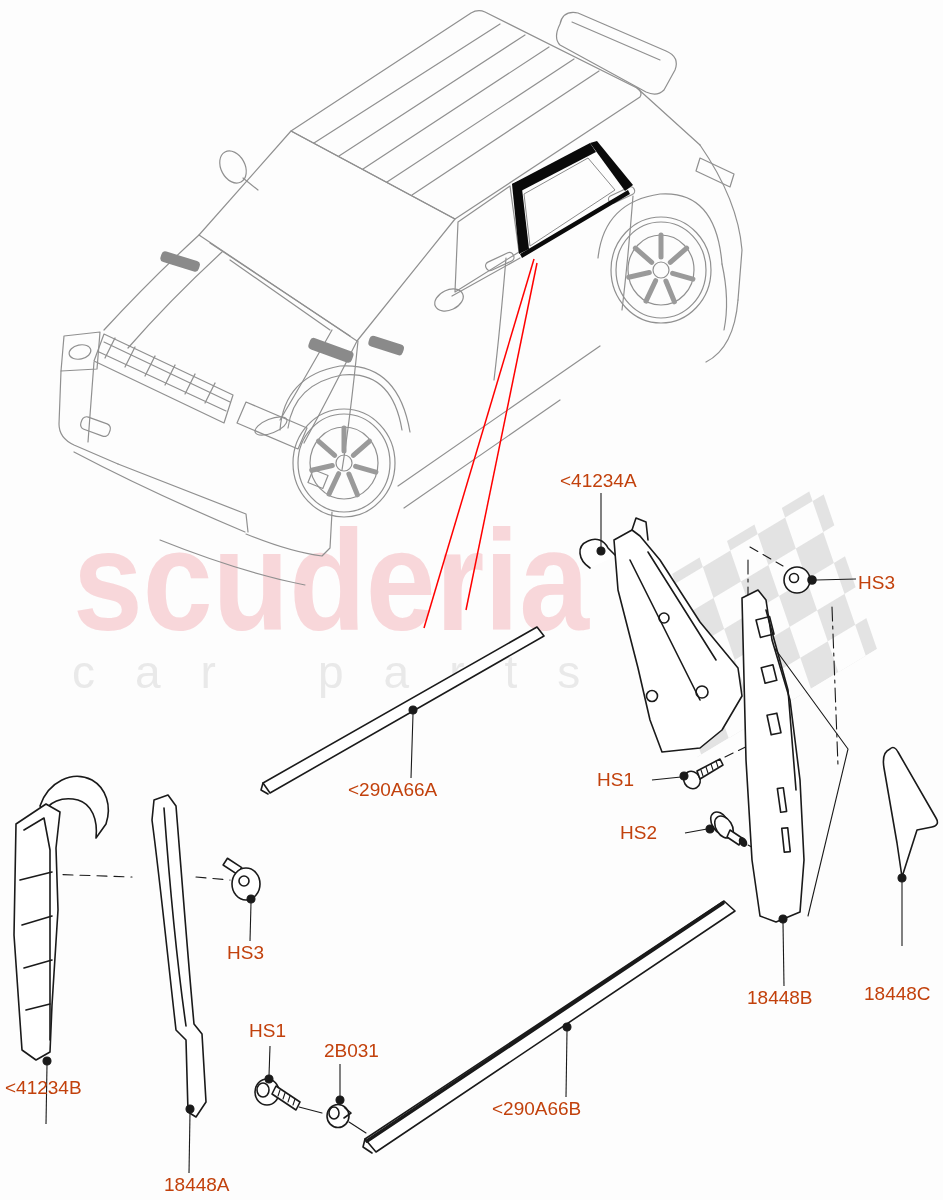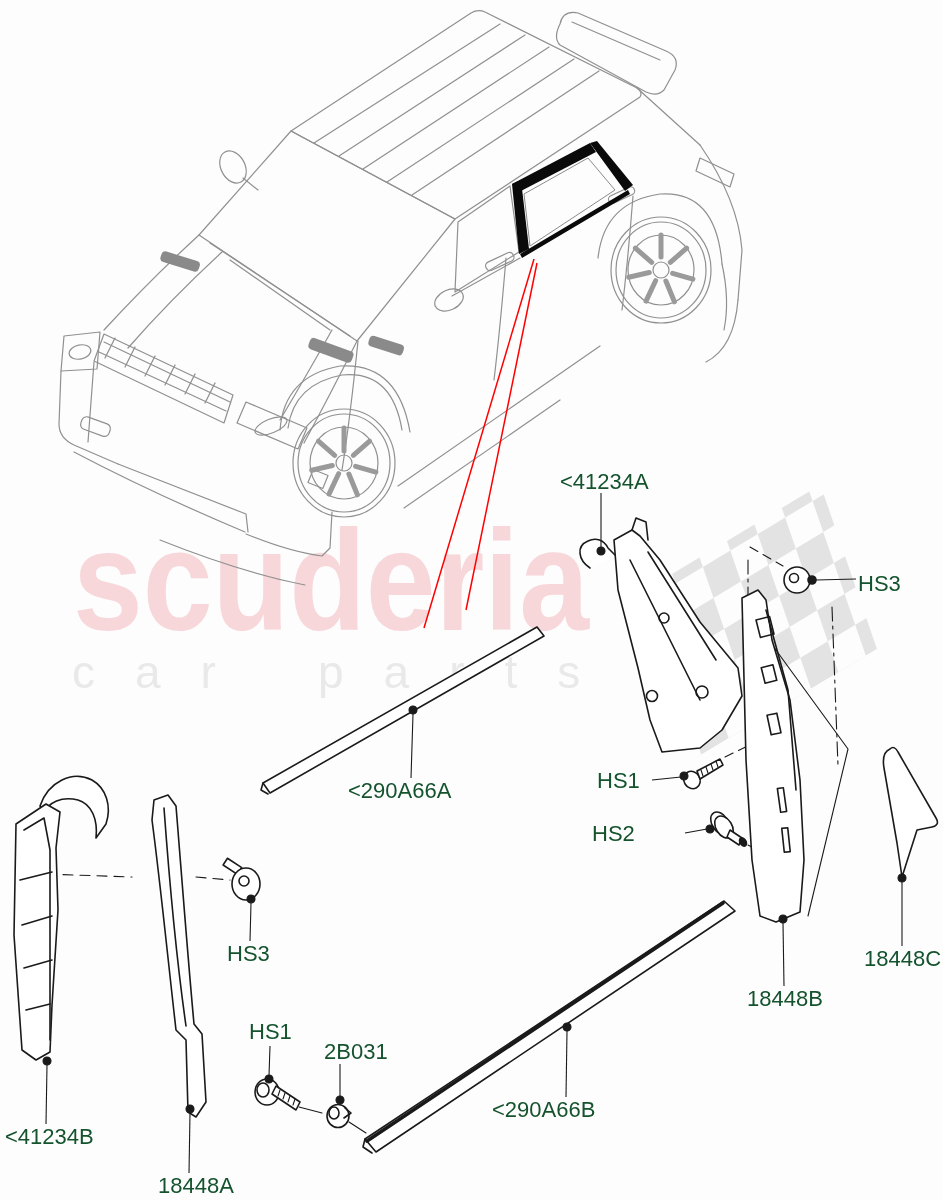--- a/index.html
+++ b/index.html
@@ -1,20 +1,20 @@
 <!DOCTYPE html>
 <html><head>
 <meta charset="utf-8">
 <style>
   html,body{margin:0;padding:0;background:#ffffff;}
   #canvas{position:relative;width:943px;height:1200px;background:#fdfdfd;overflow:hidden;
           font-family:"Liberation Sans",sans-serif;}
   #art{position:absolute;left:0;top:0;}
   svg text{font-family:"Liberation Sans",sans-serif;}
-  .lbl{position:absolute;font-size:22px;line-height:1.0;color:#14532d;white-space:pre;cursor:pointer;text-align:center;}
+  .lbl{position:absolute;font-size:19px;line-height:1.0;color:#c2410c;white-space:pre;cursor:pointer;text-align:center;}
 </style>
 </head>
 <body>
 
 <div id="canvas">
 
 <svg id="art" width="943" height="1200" viewBox="0 0 943 1200">
   <defs>
     <pattern id="chk" width="64" height="64" patternUnits="userSpaceOnUse">
       <rect width="32" height="32" fill="#e3e3e3"></rect>
@@ -268,24 +268,24 @@
     <path d="M 270,1046 L 269,1076"></path>
         <circle cx="269" cy="1079" r="4"></circle>
     <path d="M 340,1064 L 340,1097"></path>
         <circle cx="340" cy="1100" r="4"></circle>
   </g>
 </svg>
 
 <div class="lbl" style="left:560px;top:471px">&lt;41234A</div>
 <div class="lbl" style="left:858px;top:573px">HS3</div>
 <div class="lbl" style="left:597px;top:770px">HS1</div>
-<div class="lbl" style="left:592px;top:823px">HS2</div>
-<div class="lbl" style="left:864px;top:948px">18448C</div>
+<div class="lbl" style="left:620px;top:823px">HS2</div>
+<div class="lbl" style="left:864px;top:984px">18448C</div>
 <div class="lbl" style="left:747px;top:988px">18448B</div>
 <div class="lbl" style="left:348px;top:780px">&lt;290A66A</div>
 <div class="lbl" style="left:492px;top:1099px">&lt;290A66B</div>
 <div class="lbl" style="left:227px;top:943px">HS3</div>
-<div class="lbl" style="left:5px;top:1126px">&lt;41234B</div>
-<div class="lbl" style="left:158px;top:1175px">18448A</div>
+<div class="lbl" style="left:5px;top:1078px">&lt;41234B</div>
+<div class="lbl" style="left:164px;top:1175px">18448A</div>
 <div class="lbl" style="left:249px;top:1021px">HS1</div>
 <div class="lbl" style="left:324px;top:1041px">2B031</div>
 
 </div>
 
 </body></html>

